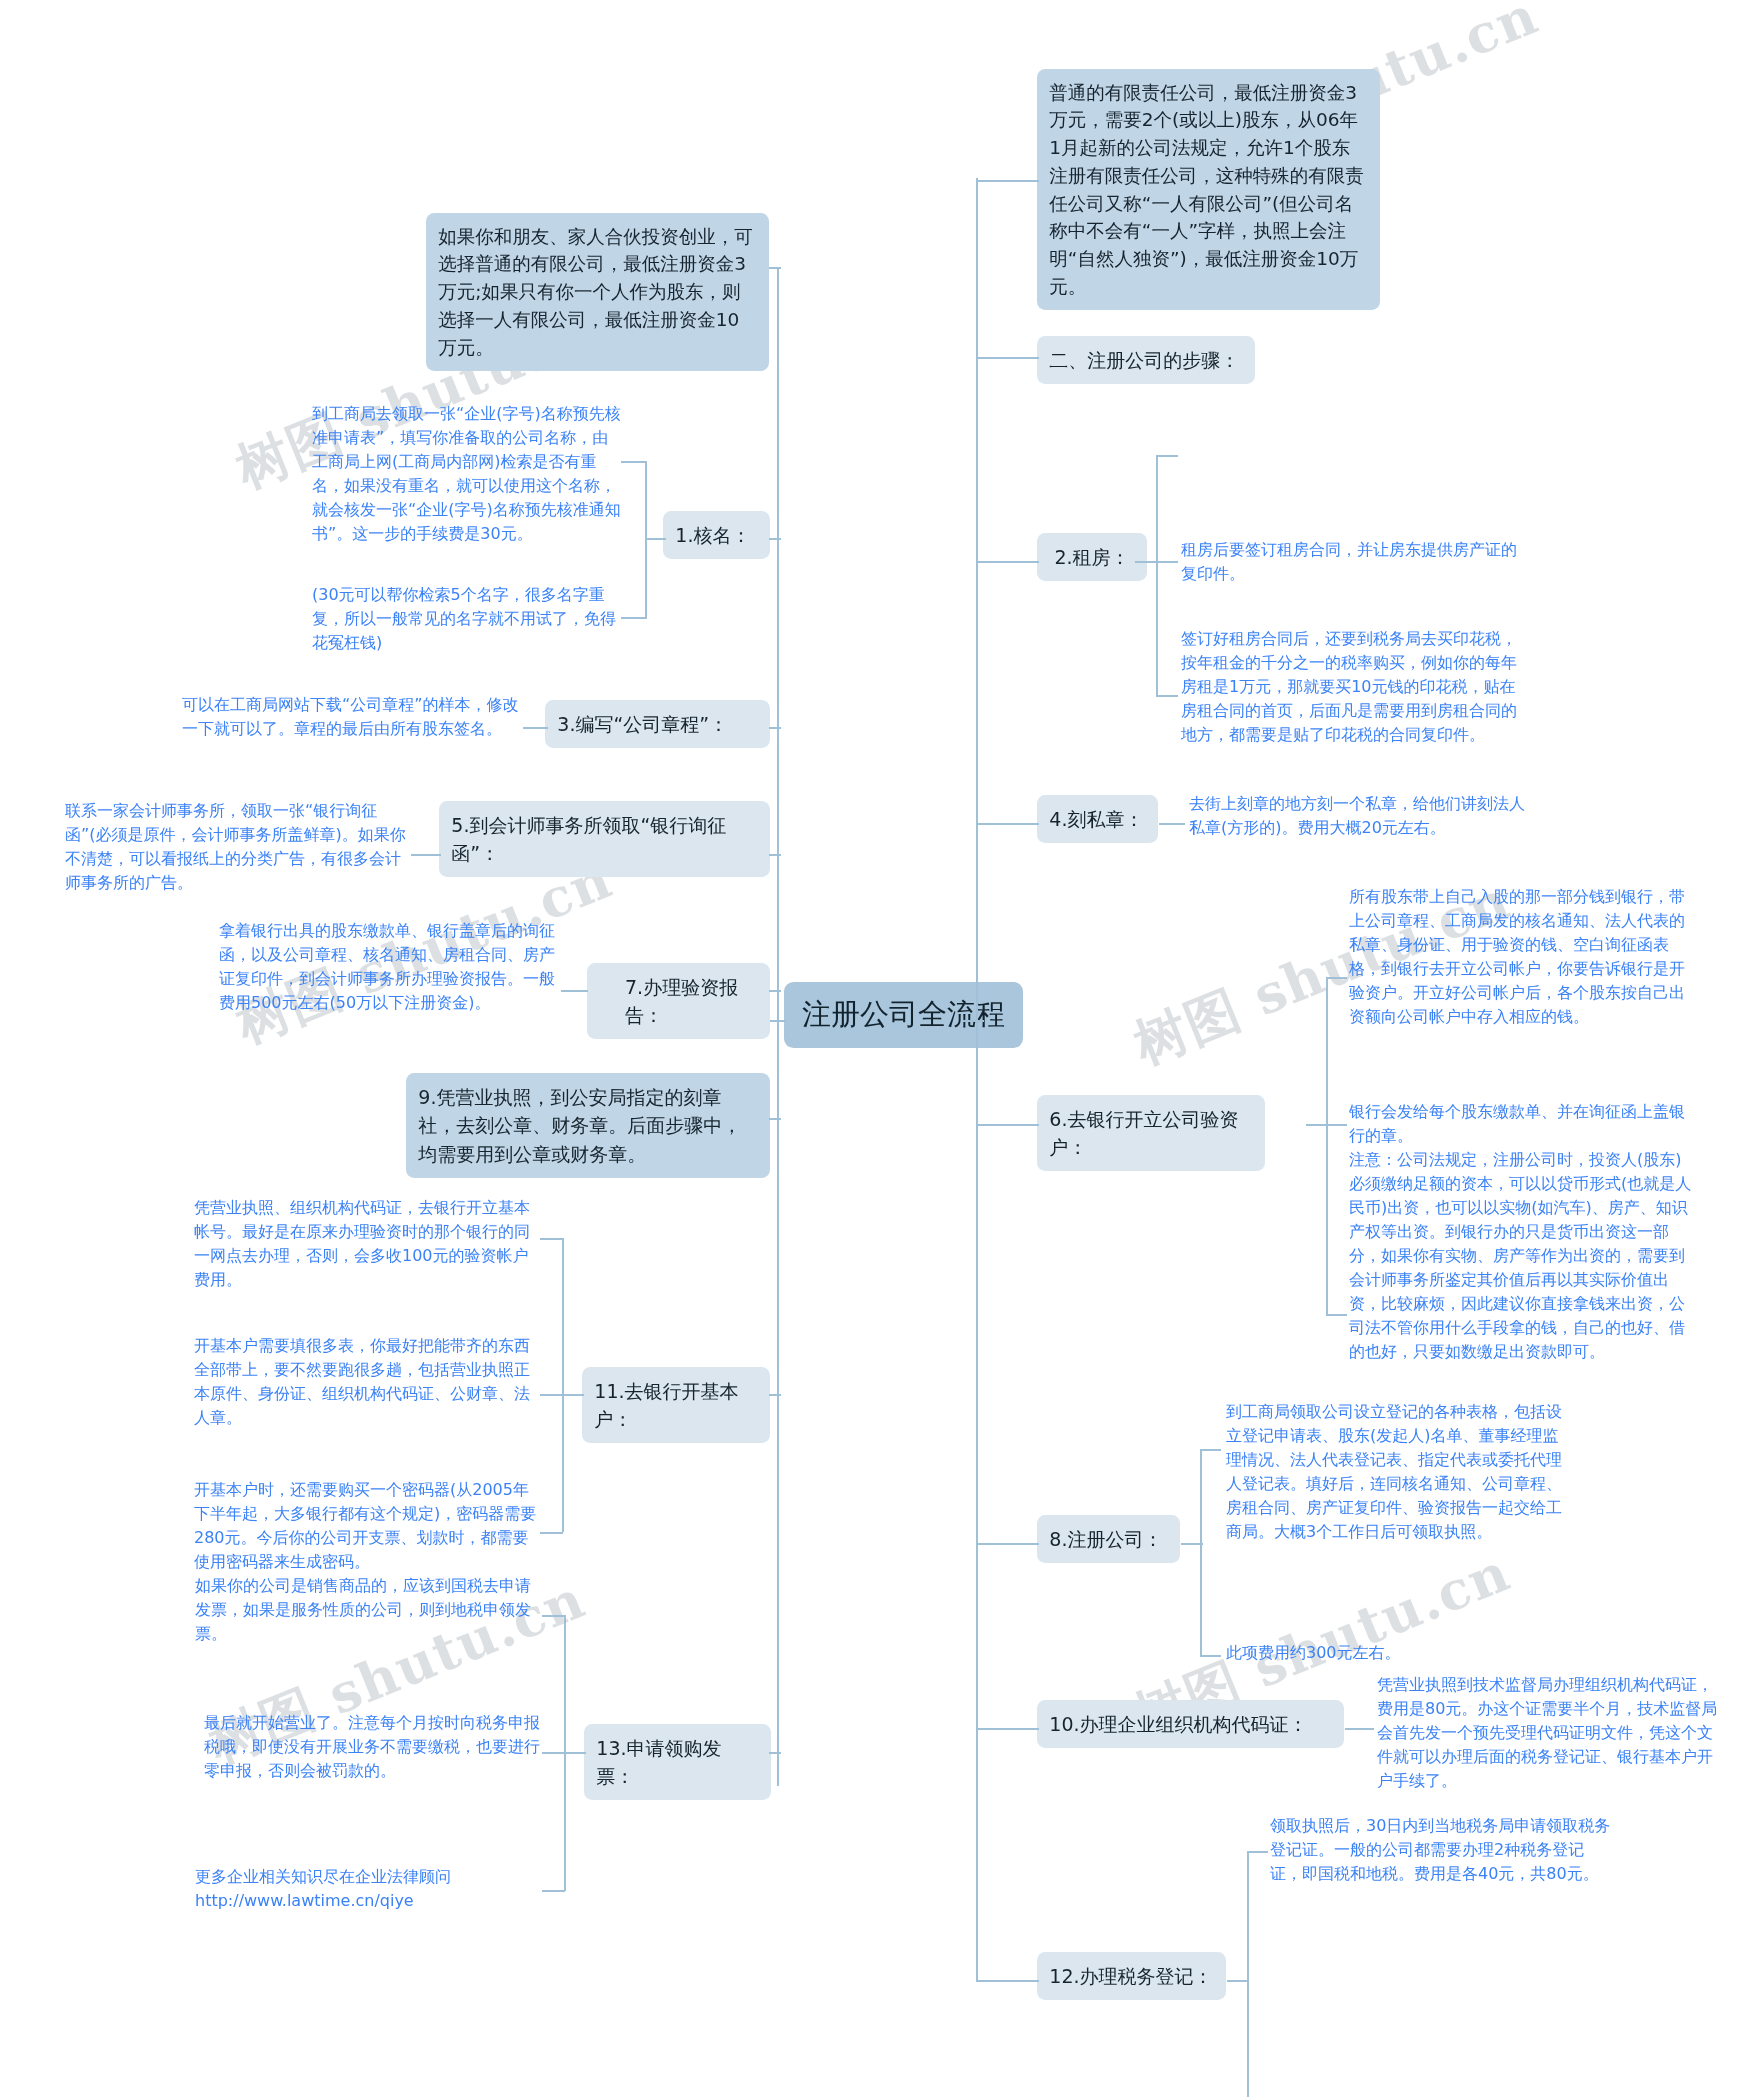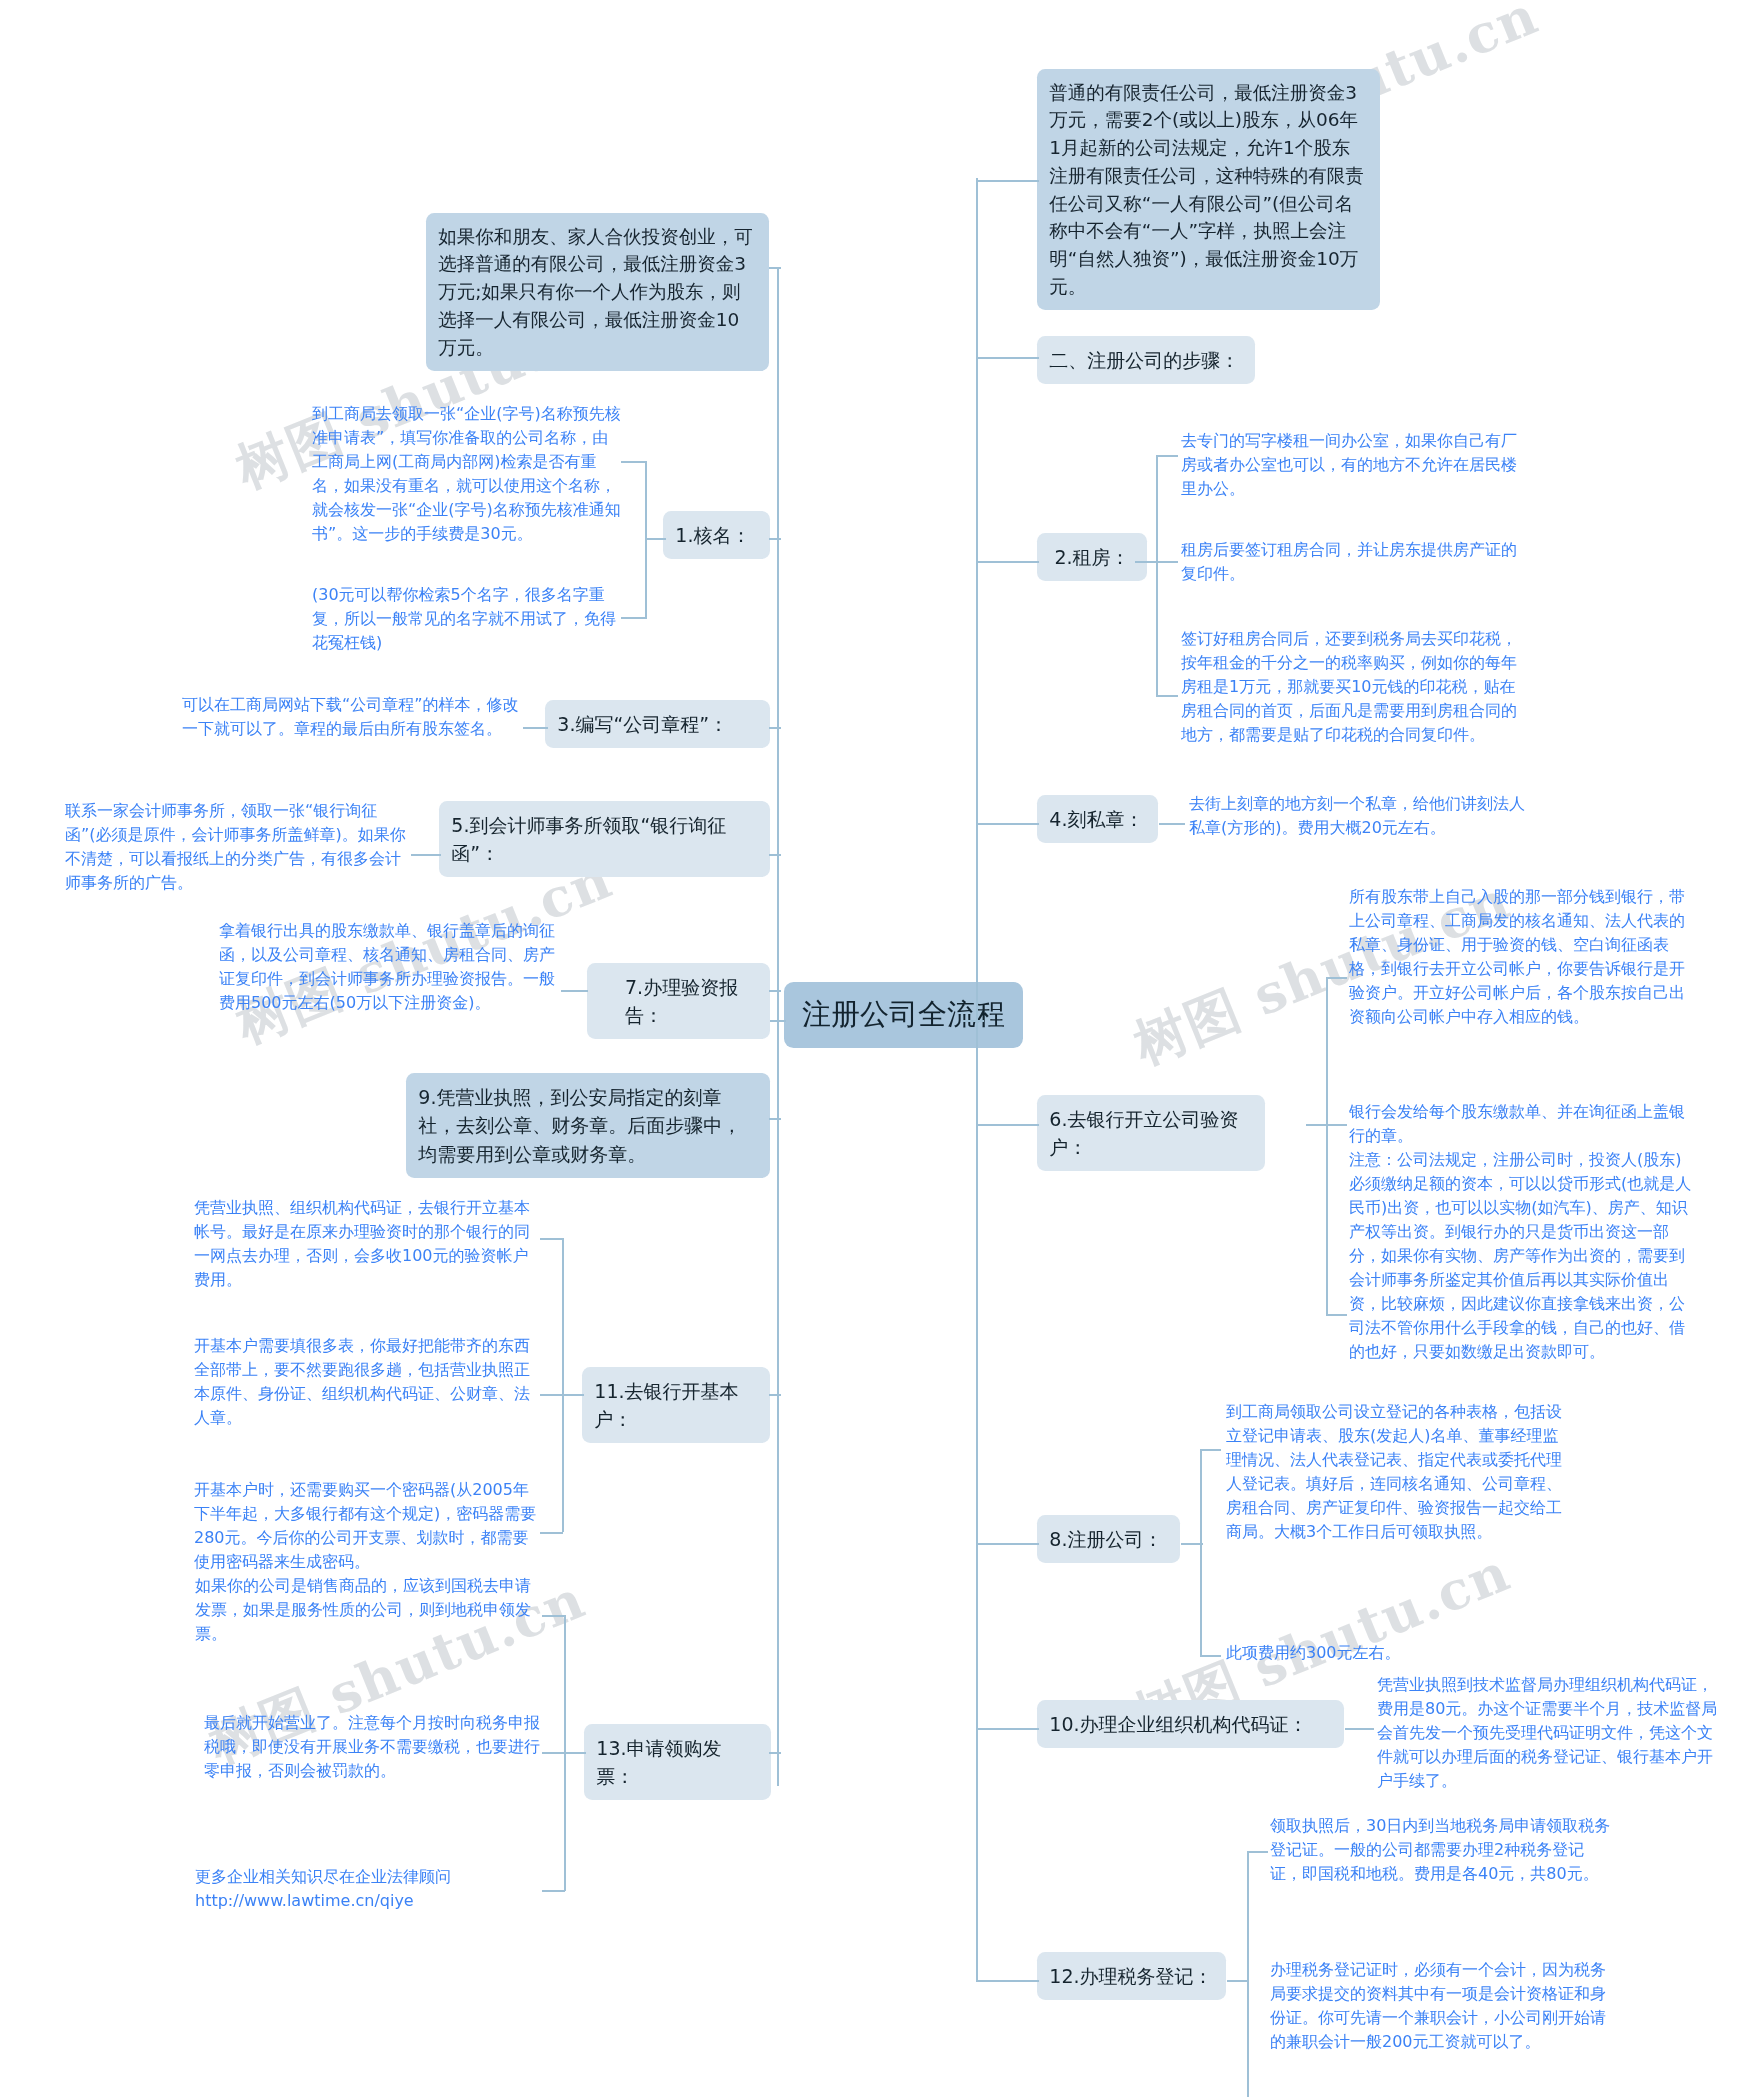--- a/index.html
+++ b/index.html
@@ -147,21 +147,20 @@
   <div class="node filled-soft lvl1" style="left:1037px;top:336px;width:218px;">二、注册公司的步骤：</div>
   <div class="ln lnh" style="left:976px;top:357px;width:63px;"></div>
 
   <div class="node filled-soft lvl1" style="left:1037px;top:533px;width:110px;text-align:center;">2.租房：</div>
   <div class="ln lnh" style="left:976px;top:561px;width:63px;"></div>
   <div class="ln lnv" style="left:1156px;top:455px;height:240px;"></div>
   <div class="ln lnh" style="left:1135px;top:561px;width:22px;"></div>
   <div class="ln lnh" style="left:1156px;top:455px;width:22px;"></div>
   <div class="ln lnh" style="left:1156px;top:561px;width:22px;"></div>
   <div class="ln lnh" style="left:1156px;top:695px;width:22px;"></div>
-  <div class="node plain lvl2" style="left:1181px;top:429px;width:343px;">去专门的写字楼租一间办公室，如果你自己有厂房或者办公室也可以，有的地方不允许在居民楼里办公。</div>
   <div class="node plain lvl2" style="left:1181px;top:538px;width:343px;">租房后要签订租房合同，并让房东提供房产证的复印件。</div>
   <div class="node plain lvl2" style="left:1181px;top:627px;width:343px;">签订好租房合同后，还要到税务局去买印花税，按年租金的千分之一的税率购买，例如你的每年房租是1万元，那就要买10元钱的印花税，贴在房租合同的首页，后面凡是需要用到房租合同的地方，都需要是贴了印花税的合同复印件。</div>
 
   <div class="node filled-soft lvl1" style="left:1037px;top:795px;width:121px;">4.刻私章：</div>
   <div class="ln lnh" style="left:976px;top:823px;width:63px;"></div>
   <div class="ln lnh" style="left:1159px;top:823px;width:26px;"></div>
   <div class="node plain lvl2" style="left:1189px;top:792px;width:343px;">去街上刻章的地方刻一个私章，给他们讲刻法人私章(方形的)。费用大概20元左右。</div>
 
   <div class="node filled-soft lvl1" style="left:1037px;top:1095px;width:228px;">6.去银行开立公司验资户：</div>
   <div class="ln lnh" style="left:976px;top:1124px;width:63px;"></div>
@@ -188,16 +187,15 @@
   <div class="ln lnh" style="left:1345px;top:1728px;width:29px;"></div>
   <div class="node plain lvl2" style="left:1377px;top:1673px;width:343px;">凭营业执照到技术监督局办理组织机构代码证，费用是80元。办这个证需要半个月，技术监督局会首先发一个预先受理代码证明文件，凭这个文件就可以办理后面的税务登记证、银行基本户开户手续了。</div>
 
   <div class="node filled-soft lvl1" style="left:1037px;top:1952px;width:189px;">12.办理税务登记：</div>
   <div class="ln lnh" style="left:976px;top:1980px;width:63px;"></div>
   <div class="ln lnv" style="left:1247px;top:1851px;height:252px;"></div>
   <div class="ln lnh" style="left:1227px;top:1980px;width:22px;"></div>
   <div class="ln lnh" style="left:1247px;top:1851px;width:20.6px;"></div>
 
   <div class="node plain lvl2" style="left:1270px;top:1814px;width:343px;">领取执照后，30日内到当地税务局申请领取税务登记证。一般的公司都需要办理2种税务登记证，即国税和地税。费用是各40元，共80元。</div>
-  <div class="node plain lvl2" style="left:1270px;top:1958px;width:343px;">办理税务登记证时，必须有一个会计，因为税务局要求提交的资料其中有一项是会计资格证和身份证。你可先请一个兼职会计，小公司刚开始请的兼职会计一般200元工资就可以了。</div>
 
 </div>
 
 
 </body></html>

